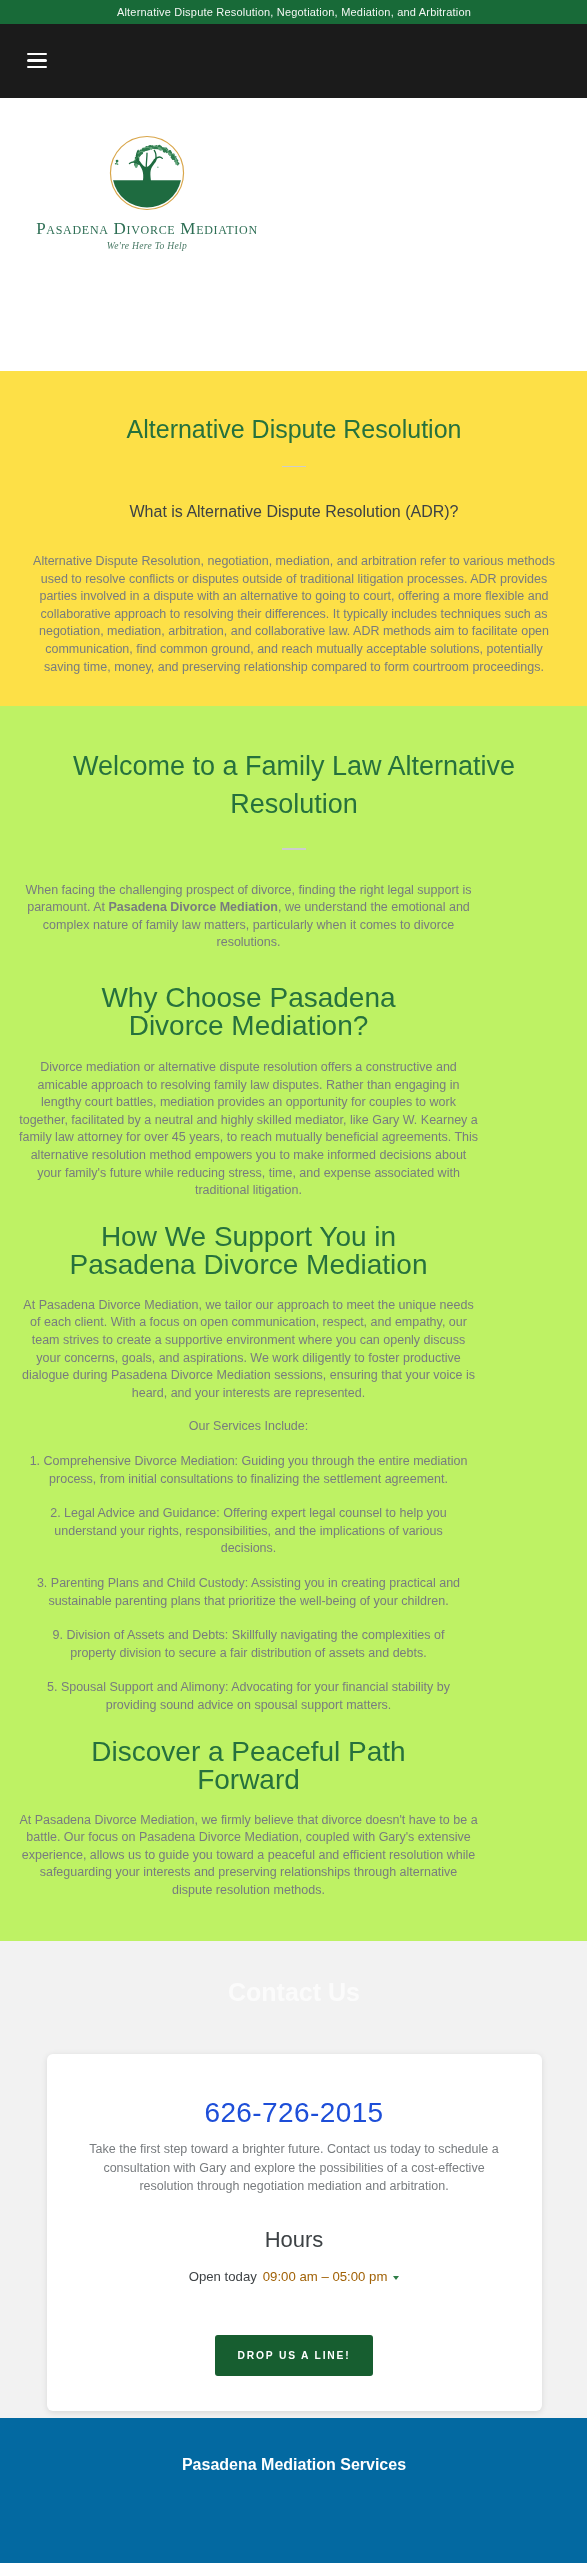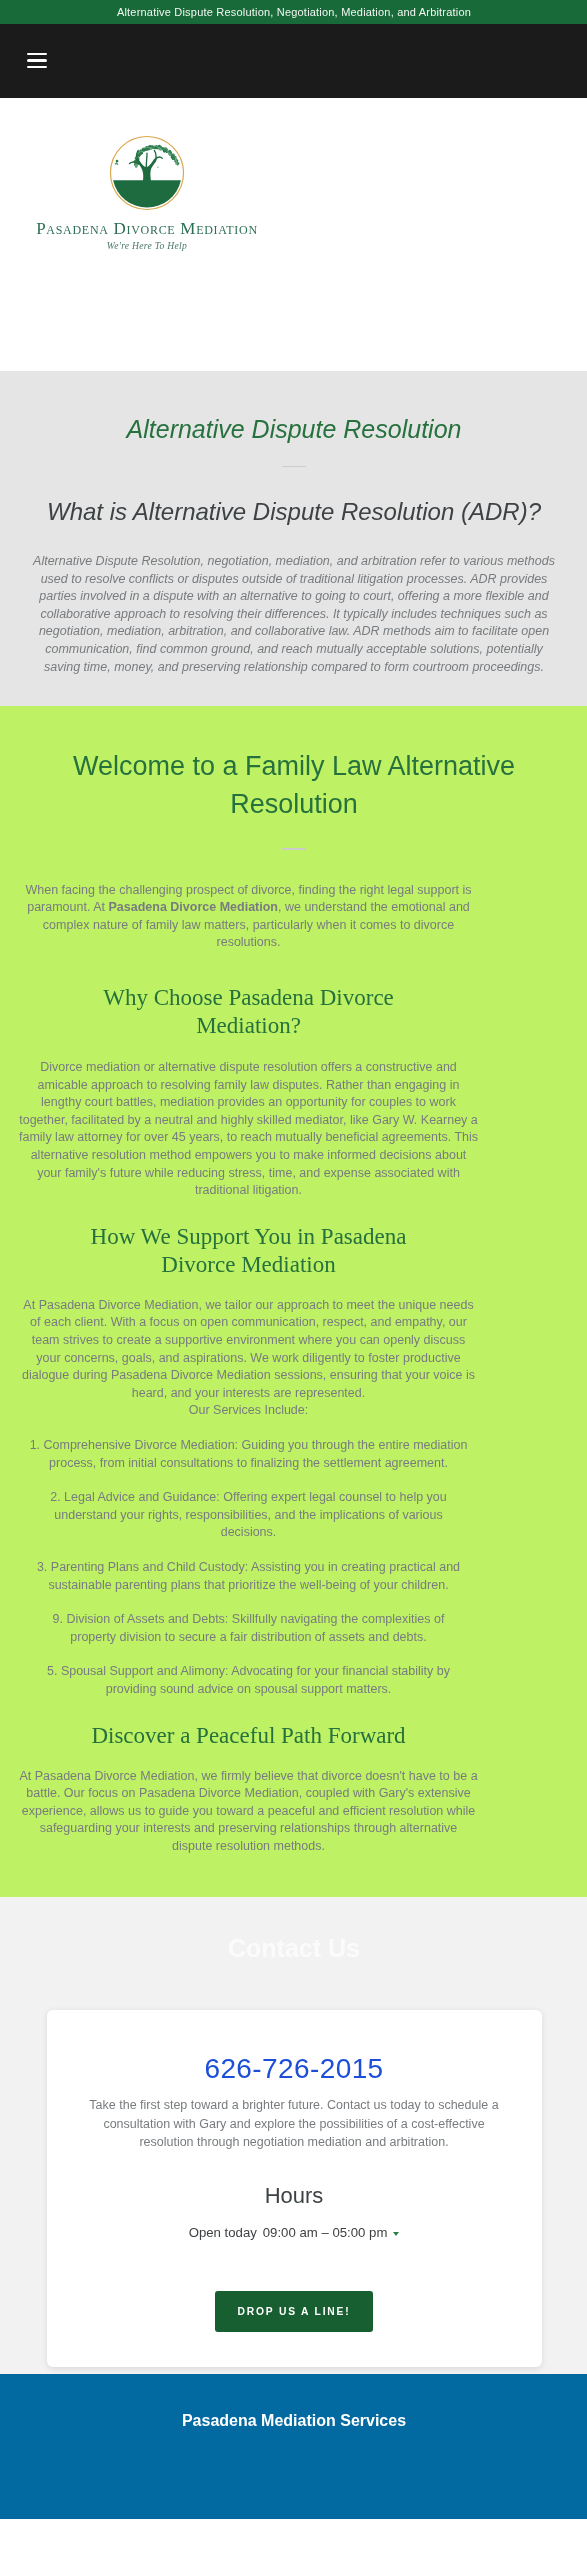--- a/index.html
+++ b/index.html
@@ -14,59 +14,59 @@
   .hamburger{margin-left:27px;width:20px;height:15.4px;display:flex;flex-direction:column;justify-content:space-between;cursor:pointer;background:none;border:none;padding:0;}
   .hamburger i{display:block;height:2.2px;background:#fefefe;border-radius:1.5px;}
 
   
   .logo-section{height:273px;background:#ffffff;}
   .logo-block{width:294px;text-align:center;padding-top:37px;}
   .brand{margin-top:5.9px;font-family:"Liberation Serif","DejaVu Serif",serif;font-variant:small-caps;font-size:17px;letter-spacing:0.7px;color:#2d6e54;line-height:19px;}
   .tagline{margin-top:1.5px;font-family:"Liberation Serif","DejaVu Serif",serif;font-style:italic;font-size:9.6px;letter-spacing:0.3px;color:#4a7a66;}
 
   
-  .sec-gray{background:#e5e5e5;font-style:italic;}
+  .sec-gray{background:#fde047;}
   .divider{width:23.5px;height:1.5px;background:#cdcdcd;margin:0 auto;}
   .h-green{color:#26713d;font-weight:400;margin:0;}
   .h-dark{color:#3d4245;font-weight:400;margin:0;}
   .p-gray{color:#787c7f;font-size:12.5px;line-height:17.6px;margin:0;}
 
   
   .adr{padding:44px 0 30px 0;}
   .adr h1{font-size:25px;line-height:29px;text-align:center;}
   .adr .divider{margin-top:22px;}
-  .adr h2{font-size:24px;line-height:25px;text-align:center;margin-top:32px;}
+  .adr h2{font-size:16px;line-height:25px;text-align:center;margin-top:32px;}
   .adr p{max-width:523px;margin:29px auto 0 auto;text-align:center;}
 
   
   .welcome{background:#bef264;padding:41px 0 41px 0;}
   .welcome .h1{font-size:27px;line-height:38px;max-width:485px;margin:0 auto;text-align:center;}
   .welcome .divider{margin-top:25px;}
   .content-col{width:459px;margin-left:19px;text-align:center;}
   .content-col .p1{max-width:450px;margin:32px auto 0 auto;}
-  .h2g{font-size:23px;line-height:28px;max-width:382px;margin:16px auto;font-family:Liberation Serif, serif;}
+  .h2g{font-size:28px;line-height:28px;max-width:382px;margin:16px auto;}
   .mt-why{margin-top:32px !important;}
   .content-col .p2{margin-top:19px;line-height:17.6px;}
   .mt-how{margin-top:23.5px !important;}
   .content-col .p3{margin-top:17.6px;line-height:17.6px;}
-  .services-label{margin-top:0;}
+  .services-label{margin-top:16px;}
   .service{margin-top:17px;line-height:17.6px;max-width:441px;margin-left:auto;margin-right:auto;}
   .service:first-of-type{margin-top:26.5px;}
   .mt-discover{margin-top:23.5px !important;}
   .content-col .p4{margin-top:17.6px;line-height:17.6px;}
 
   
   .contact{background:#f2f2f2;padding:35px 0 7.3px 0;}
   .contact-title{color:#fbfbfb;font-size:25px;line-height:32px;font-weight:700;text-align:center;margin:0;}
   .card{width:495px;margin:46px auto 0 auto;background:#ffffff;border-radius:5.9px;box-shadow:0 1.5px 5.9px rgba(0,0,0,.10);padding:43px 23.5px 35px 23.5px;box-sizing:border-box;text-align:center;}
   .phone{font-size:28px;line-height:32px;color:#1d4ed8;letter-spacing:0.4px;text-decoration:none;display:inline-block;}
   .card p{max-width:426px;margin:11.8px auto 0 auto;line-height:18.4px;}
   .hours-h{font-size:22px;line-height:29px;margin-top:29px;}
   .open-row{margin-top:14.7px;font-size:13.2px;line-height:17.6px;color:#3e4245;cursor:pointer;display:inline-flex;align-items:center;gap:5.9px;}
-  .open-hours{color:#404040;}
+  .open-hours{color:#a16207;}
   .caret{width:0;height:0;border-left:3.7px solid transparent;border-right:3.7px solid transparent;border-top:4.4px solid #2e7d46;display:inline-block;margin-top:1.5px;}
   .cta{display:block;margin:49px auto 0 auto;width:158px;height:41px;background:#175e30;border:none;border-radius:2.9px;color:#ffffff;font-family:"Liberation Sans",sans-serif;font-size:10.3px;font-weight:700;letter-spacing:1.8px;cursor:pointer;}
 
   
   .footer{background:#0369a1;min-height:145px;padding-top:37px;box-sizing:border-box;}
   .footer-title{color:#ffffff;font-size:16px;line-height:20.6px;font-weight:700;text-align:center;margin:0;}
   .copyright{color:#bfbfbf;font-size:11px;line-height:14px;text-align:center;margin:32px 0 0 0;}
 </style>
 </head>
 <body>

